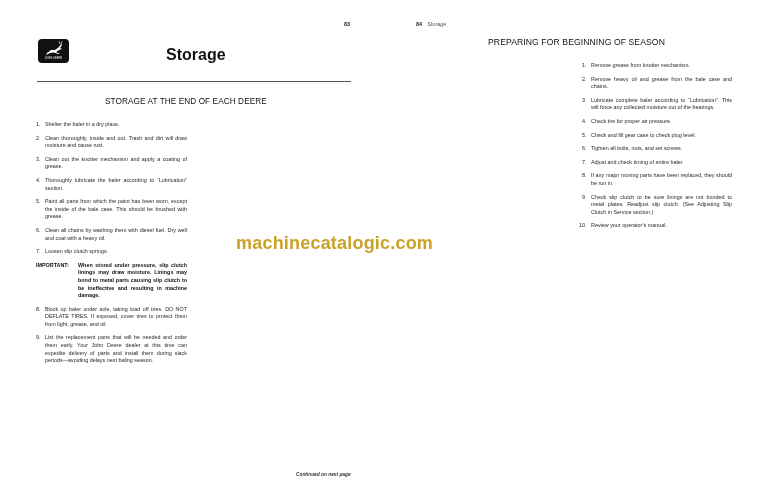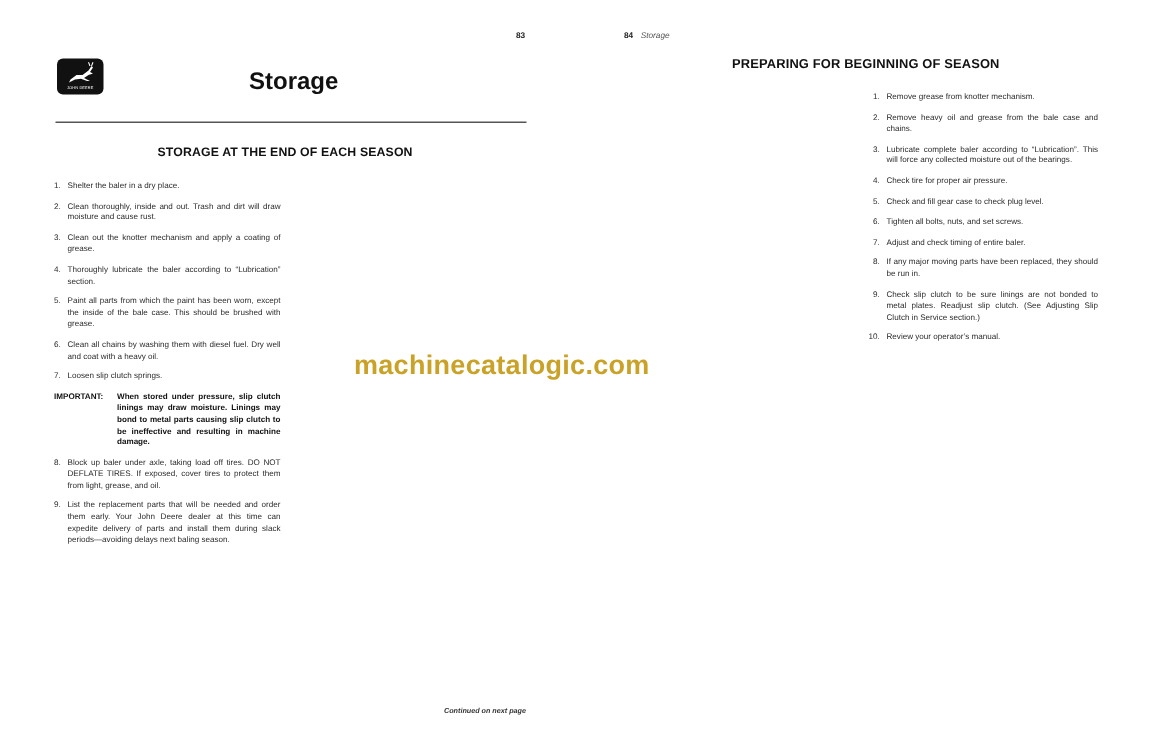--- a/index.html
+++ b/index.html
@@ -10,21 +10,21 @@
   .abs { position: absolute; }
   .pgnum { font-size: 5.5px; font-weight: bold; color: #222; }
   .pghdr-italic { font-style: italic; font-weight: normal; color: #555; margin-left: 5px; }
   .logo {
     left: 38px; top: 39px; width: 31px; height: 24px; background: #111; border-radius: 4px;
   }
   .logo svg { position: absolute; left: 0; top: 0; }
   .logo-text { position: absolute; left: 2px; bottom: 3px; width: 27px; text-align: center; font-size: 2.6px; color: #fff; letter-spacing: 0.1px; }
   .title { left: 166px; top: 46px; font-size: 16px; font-weight: bold; color: #111; }
   .rule { left: 37px; top: 81px; width: 314px; height: 0; border-top: 1px solid #555; }
-  .sec-head { font-size: 8.2px; font-weight: bold; color: #111; letter-spacing: 0.1px; }
+  .sec-head { font-size: 8.2px; font-weight: normal; color: #111; letter-spacing: 0.1px; }
   .list { font-size: 5.4px; line-height: 7.6px; color: #2a2a2a; }
   .item { position: relative; padding-left: 9px; margin-bottom: 6px; text-align: justify; }
   .item .num { position: absolute; left: 0; top: 0; }
   .right .item { padding-left: 9px; }
   .important { position: relative; padding-left: 42px; margin-bottom: 6px; font-weight: bold; text-align: justify; color: #111; }
   .important .lbl { position: absolute; left: 0; top: 0; }
   .watermark { left: 236px; top: 233px; font-size: 18px; font-weight: bold; color: #c9a227; letter-spacing: 0.2px; }
   .continued { left: 296px; top: 472px; font-size: 4.8px; font-style: italic; font-weight: bold; color: #333; }
 </style>
 </head>
@@ -36,21 +36,21 @@
   <svg width="31" height="24" viewBox="0 0 31 24">
     <path d="M9 14 L13 11 L17 11 L21 8 L23 5 L24 6 L22 9 L24 10 L21 11 L18 13 L22 15 L20 15 L16 13.5 L12 14 L8 16 Z" fill="#ffffff"></path>
     <path d="M22 5 L21 2.5 M23 5 L24 2.5" stroke="#ffffff" stroke-width="0.7"></path>
   </svg>
   <div class="logo-text">JOHN DEERE</div>
 </div>
 
 <div class="abs title">Storage</div>
 <div class="abs rule"></div>
 
-<div class="abs sec-head" style="left:105px; top:97px;">STORAGE AT THE END OF EACH SEASON</div>
+<div class="abs sec-head" style="left:105px; top:97px;">STORAGE AT THE END OF EACH DEERE</div>
 
 <div class="abs list left" style="left:36px; top:121px; width:151px;">
   <div class="item"><span class="num">1.</span><span>Shelter the baler in a dry place.</span></div>
   <div class="item"><span class="num">2.</span><span>Clean thoroughly, inside and out. Trash and dirt will draw moisture and cause rust.</span></div>
   <div class="item"><span class="num">3.</span><span>Clean out the knotter mechanism and apply a coating of grease.</span></div>
   <div class="item"><span class="num">4.</span><span>Thoroughly lubricate the baler according to “Lubrication” section.</span></div>
   <div class="item"><span class="num">5.</span><span>Paint all parts from which the paint has been worn, except the inside of the bale case. This should be brushed with grease.</span></div>
   <div class="item"><span class="num">6.</span><span>Clean all chains by washing them with diesel fuel. Dry well and coat with a heavy oil.</span></div>
   <div class="item"><span class="num">7.</span><span>Loosen slip clutch springs.</span></div>
   <div class="important"><span class="lbl">IMPORTANT:</span><span>When stored under pressure, slip clutch linings may draw moisture. Linings may bond to metal parts causing slip clutch to be ineffective and resulting in machine damage.</span></div>

